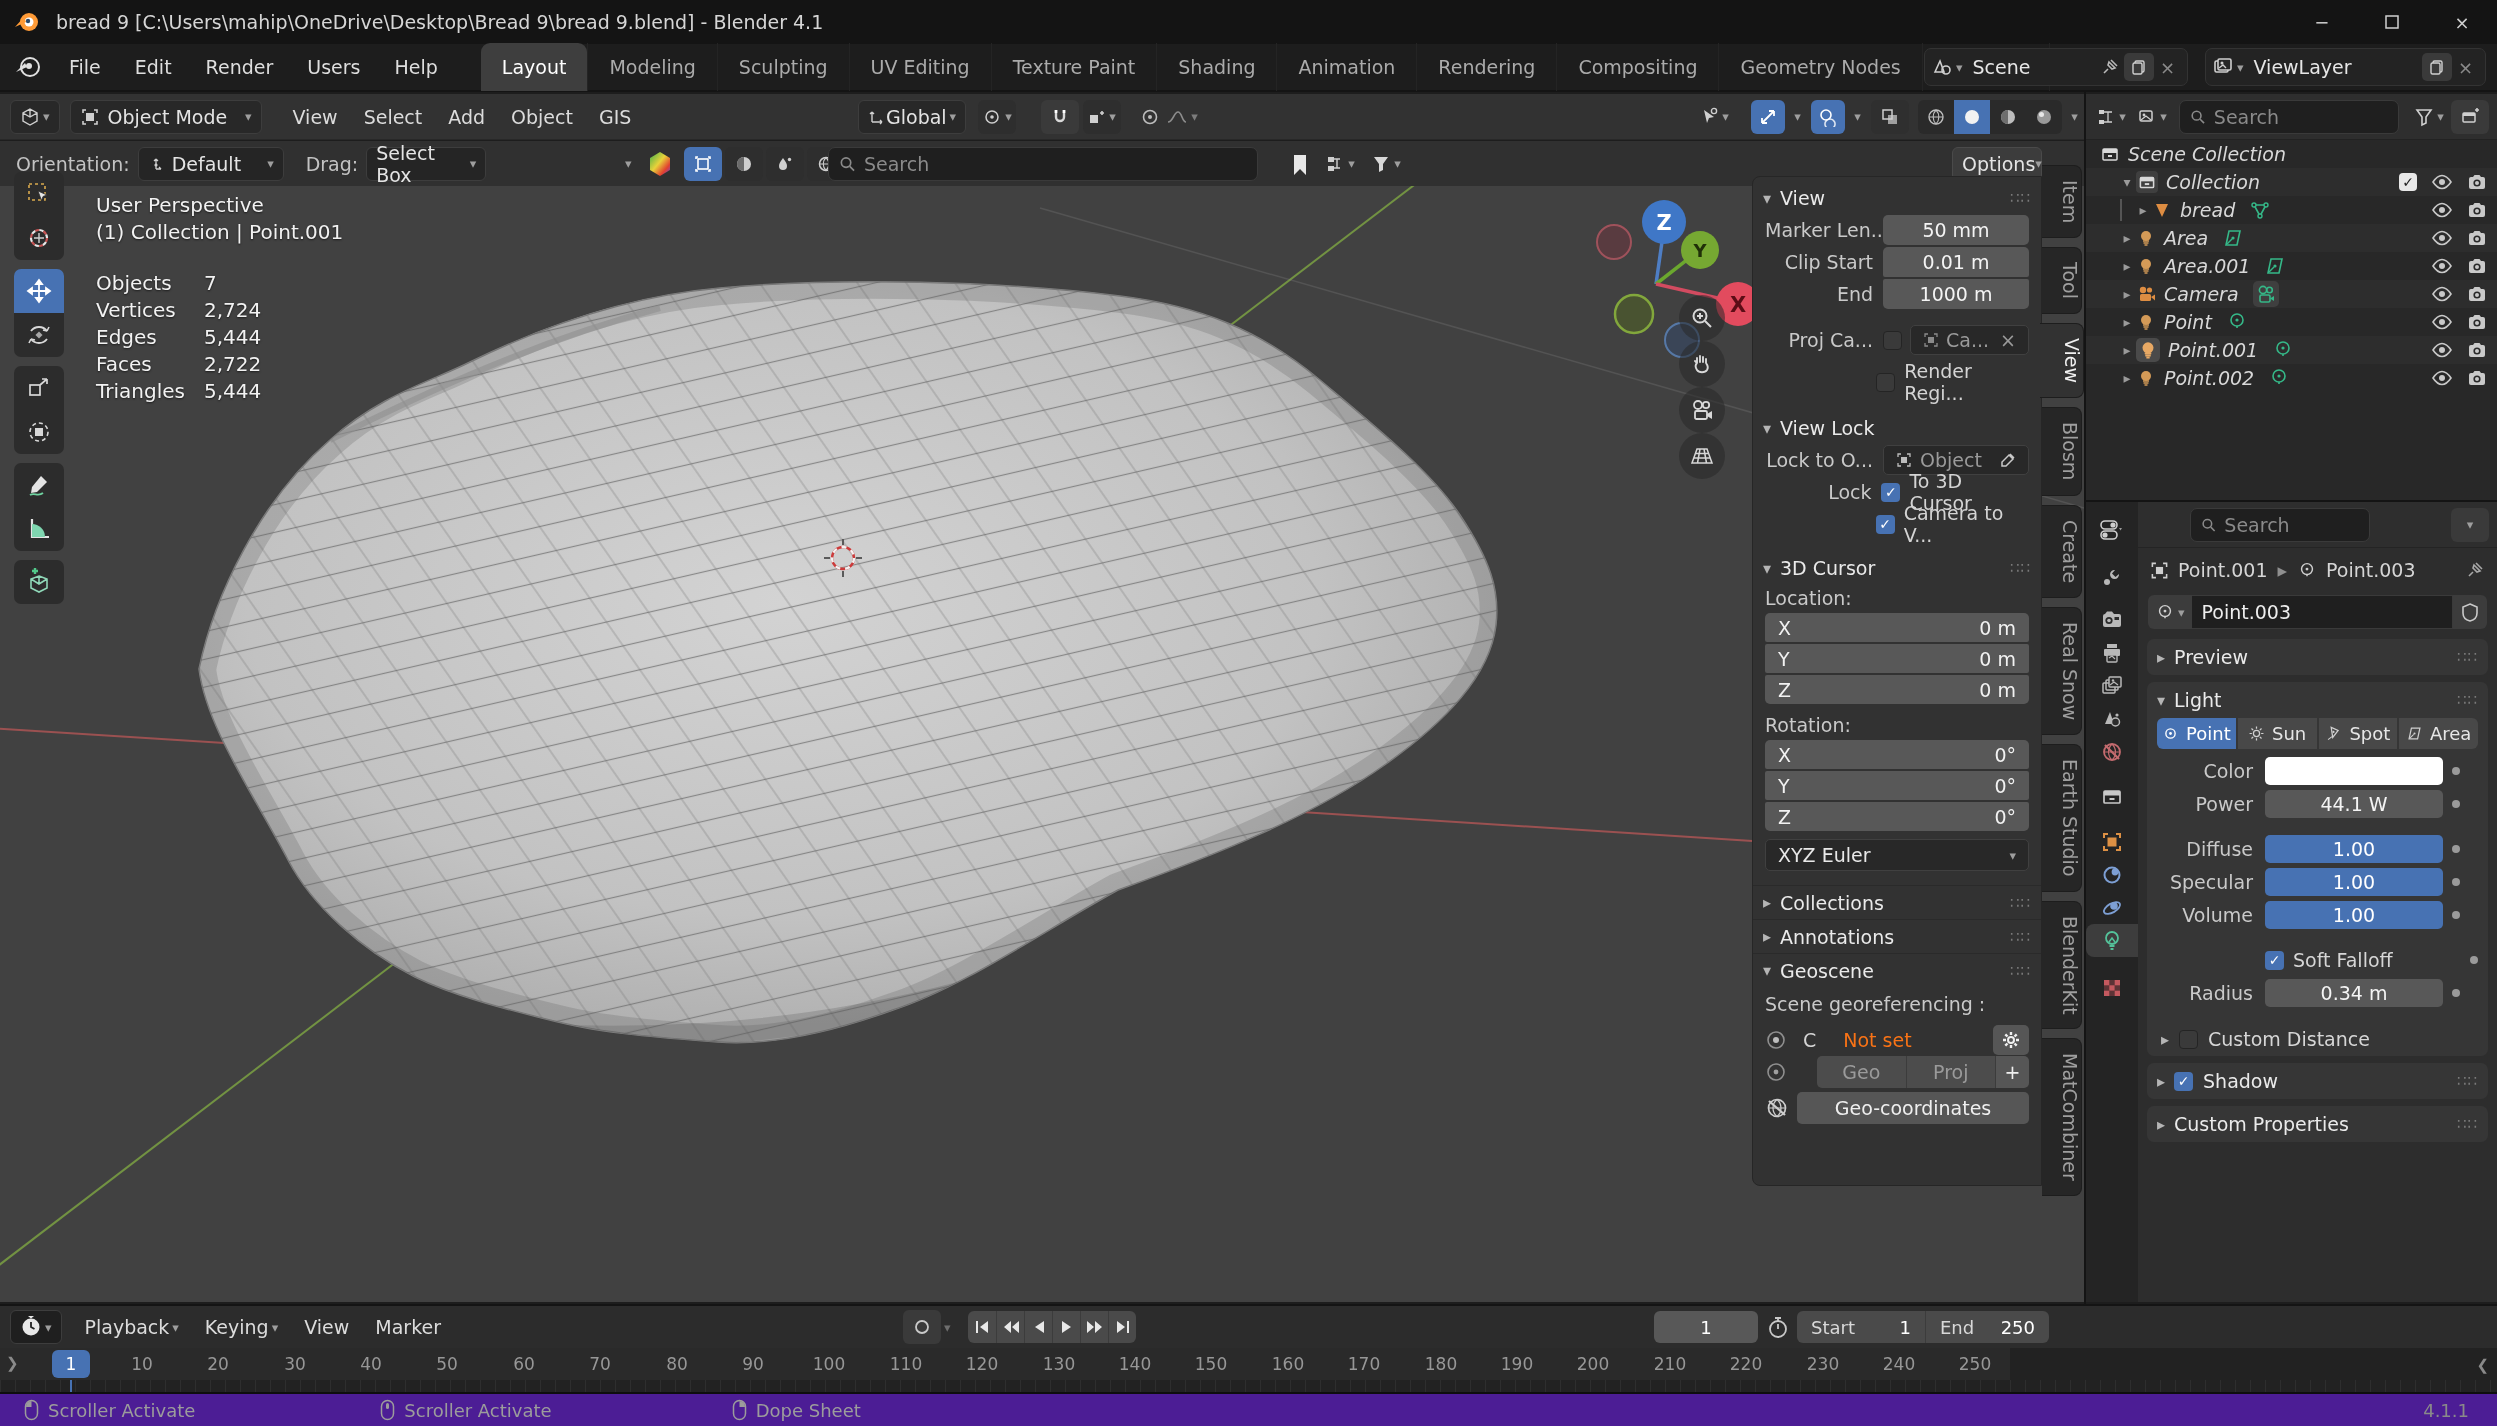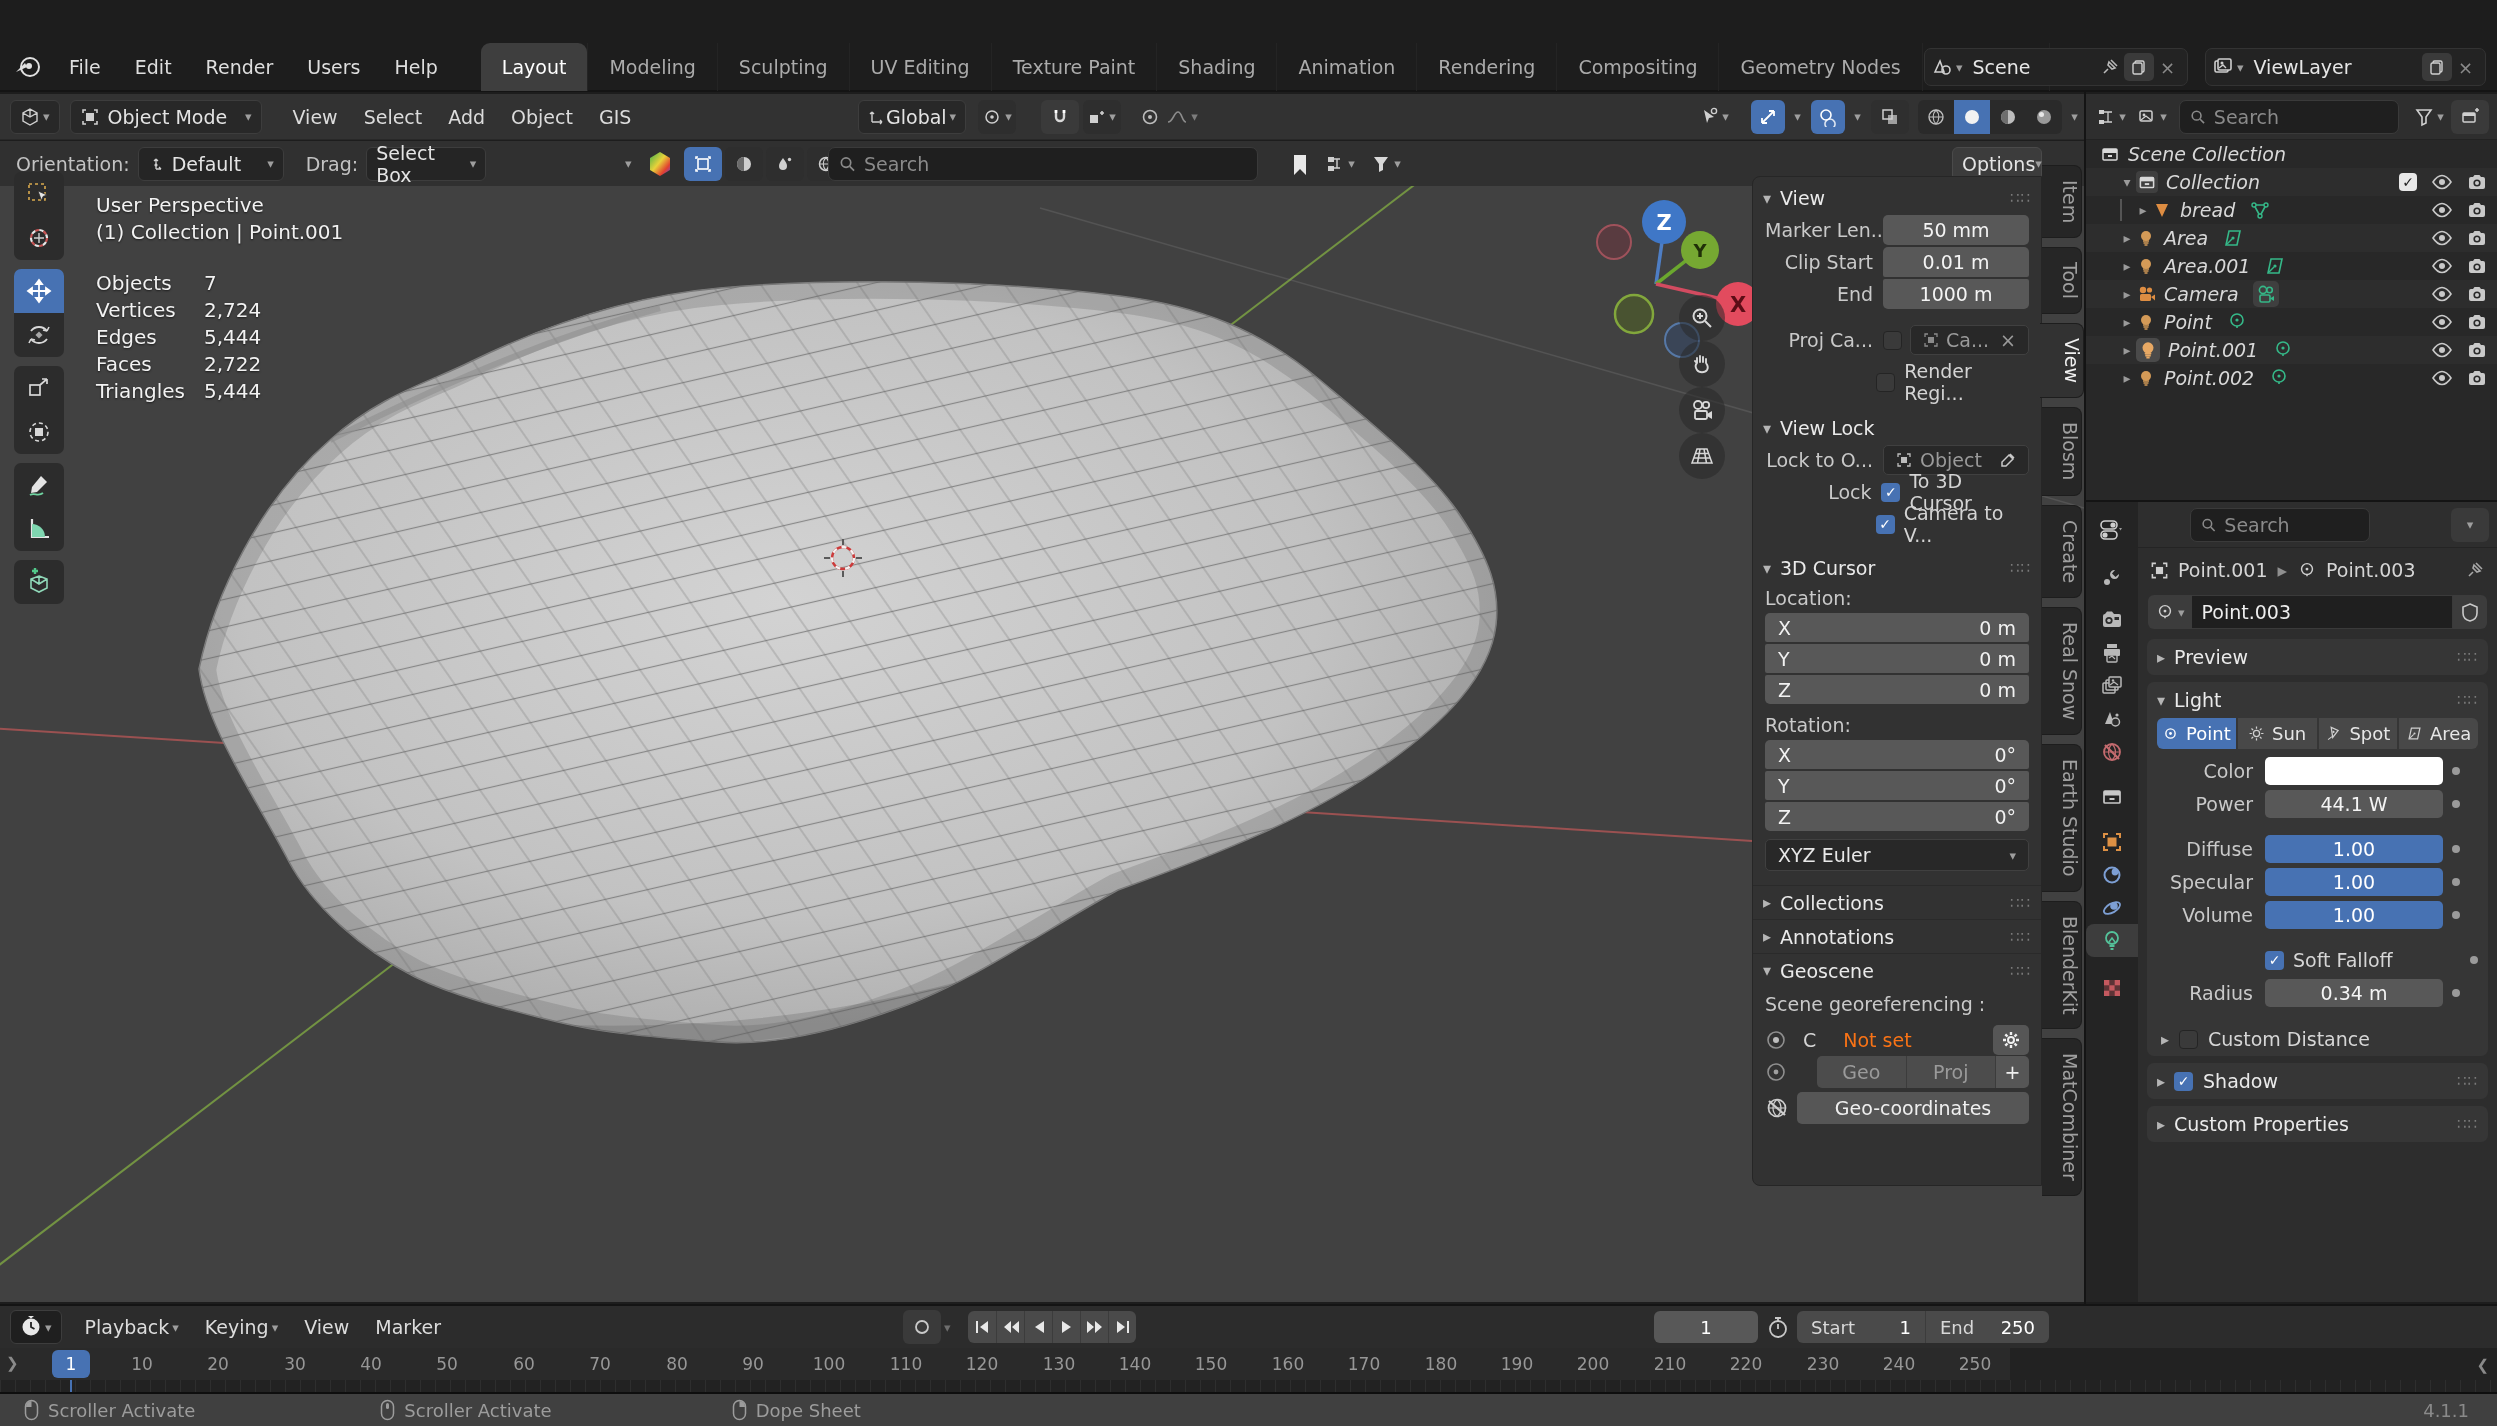--- a/index.html
+++ b/index.html
@@ -129,31 +129,49 @@
   #curframe-pill { position:absolute; left:52px; top:2px; width:38px; height:28px; background:#4772b3; border-radius:6px; color:#fff; font-size:17px; display:flex; align-items:center; justify-content:center; }
   #tickstrip { left:0; top:1380px; width:2497px; height:12px; background:#222;
     background-image:repeating-linear-gradient(90deg,#2e2e2e 0 1px,transparent 1px 15px); }
   .tlgroup { display:flex; background:#4a4a4a; border-radius:6px; overflow:hidden; }
   .tlgroup .pb { width:28px; height:32px; display:flex; align-items:center; justify-content:center; border-left:1px solid #3c3c3c; }
   .tlgroup .pb:first-child { border-left:none; }
   .tfield { background:#585858; border-radius:6px; height:32px; display:flex; align-items:center; justify-content:center; color:#fff; font-size:18px; }
   .segfield { background:#4a4a4a; height:32px; display:flex; align-items:center; color:#d8d8d8; font-size:18px; padding:0 14px; gap:26px; }
 
   
-  #statusbar { left:0; top:1392px; width:2497px; height:34px; background:#404040; border-top:2px solid #0e0e0e; display:flex; align-items:center; color:#9c9c9c; font-size:18px; }
+  #statusbar { left:0; top:1392px; width:2497px; height:34px; background:#4c1d95; border-top:2px solid #0e0e0e; display:flex; align-items:center; color:#9c9c9c; font-size:18px; }
   .hint { display:flex; align-items:center; gap:9px; }
 
   
   .vdiv { background:#141414; }
 </style>
 </head>
 <body>
 
 <div id="app">
 
+  <div id="titlebar" class="abs">
+    <svg width="30" height="30" viewBox="0 0 30 30" style="margin-left:12px">
+      <circle cx="17" cy="15" r="9" fill="#ff9b37"></circle>
+      <circle cx="17" cy="15" r="4.5" fill="#fff"></circle>
+      <circle cx="16" cy="14" r="2.2" fill="#2a4a6b"></circle>
+      <path d="M3 20 L12 10 L14 15 Z" fill="#ff9b37"></path>
+    </svg>
+    <div class="title">bread 9 [C:\Users\mahip\OneDrive\Desktop\Bread 9\bread 9.blend] - Blender 4.1</div>
+    <div class="wbtns">
+      <div class="wbtn">─</div>
+      <div class="wbtn">
+        <svg width="16" height="16" viewBox="0 0 16 16">
+            <rect x="2" y="2" width="12" height="12" fill="none" stroke="#cfcfcf" stroke-width="1.5"></rect>
+          </svg>
+      </div>
+      <div class="wbtn xx"></div>
+    </div>
+  </div>
 
   <div id="topbar" class="abs">
     <svg width="32" height="30" viewBox="0 0 30 30" style="margin:0 8px 0 12px">
       <circle cx="17" cy="15" r="9" fill="none" stroke="#e0e0e0" stroke-width="2"></circle>
       <circle cx="16" cy="14" r="3" fill="#e0e0e0"></circle>
       <path d="M3 20 L12 11 L14 15 Z" fill="#e0e0e0"></path>
     </svg>
     <div class="menu">File</div>
     <div class="menu">Edit</div>
     <div class="menu">Render</div>

